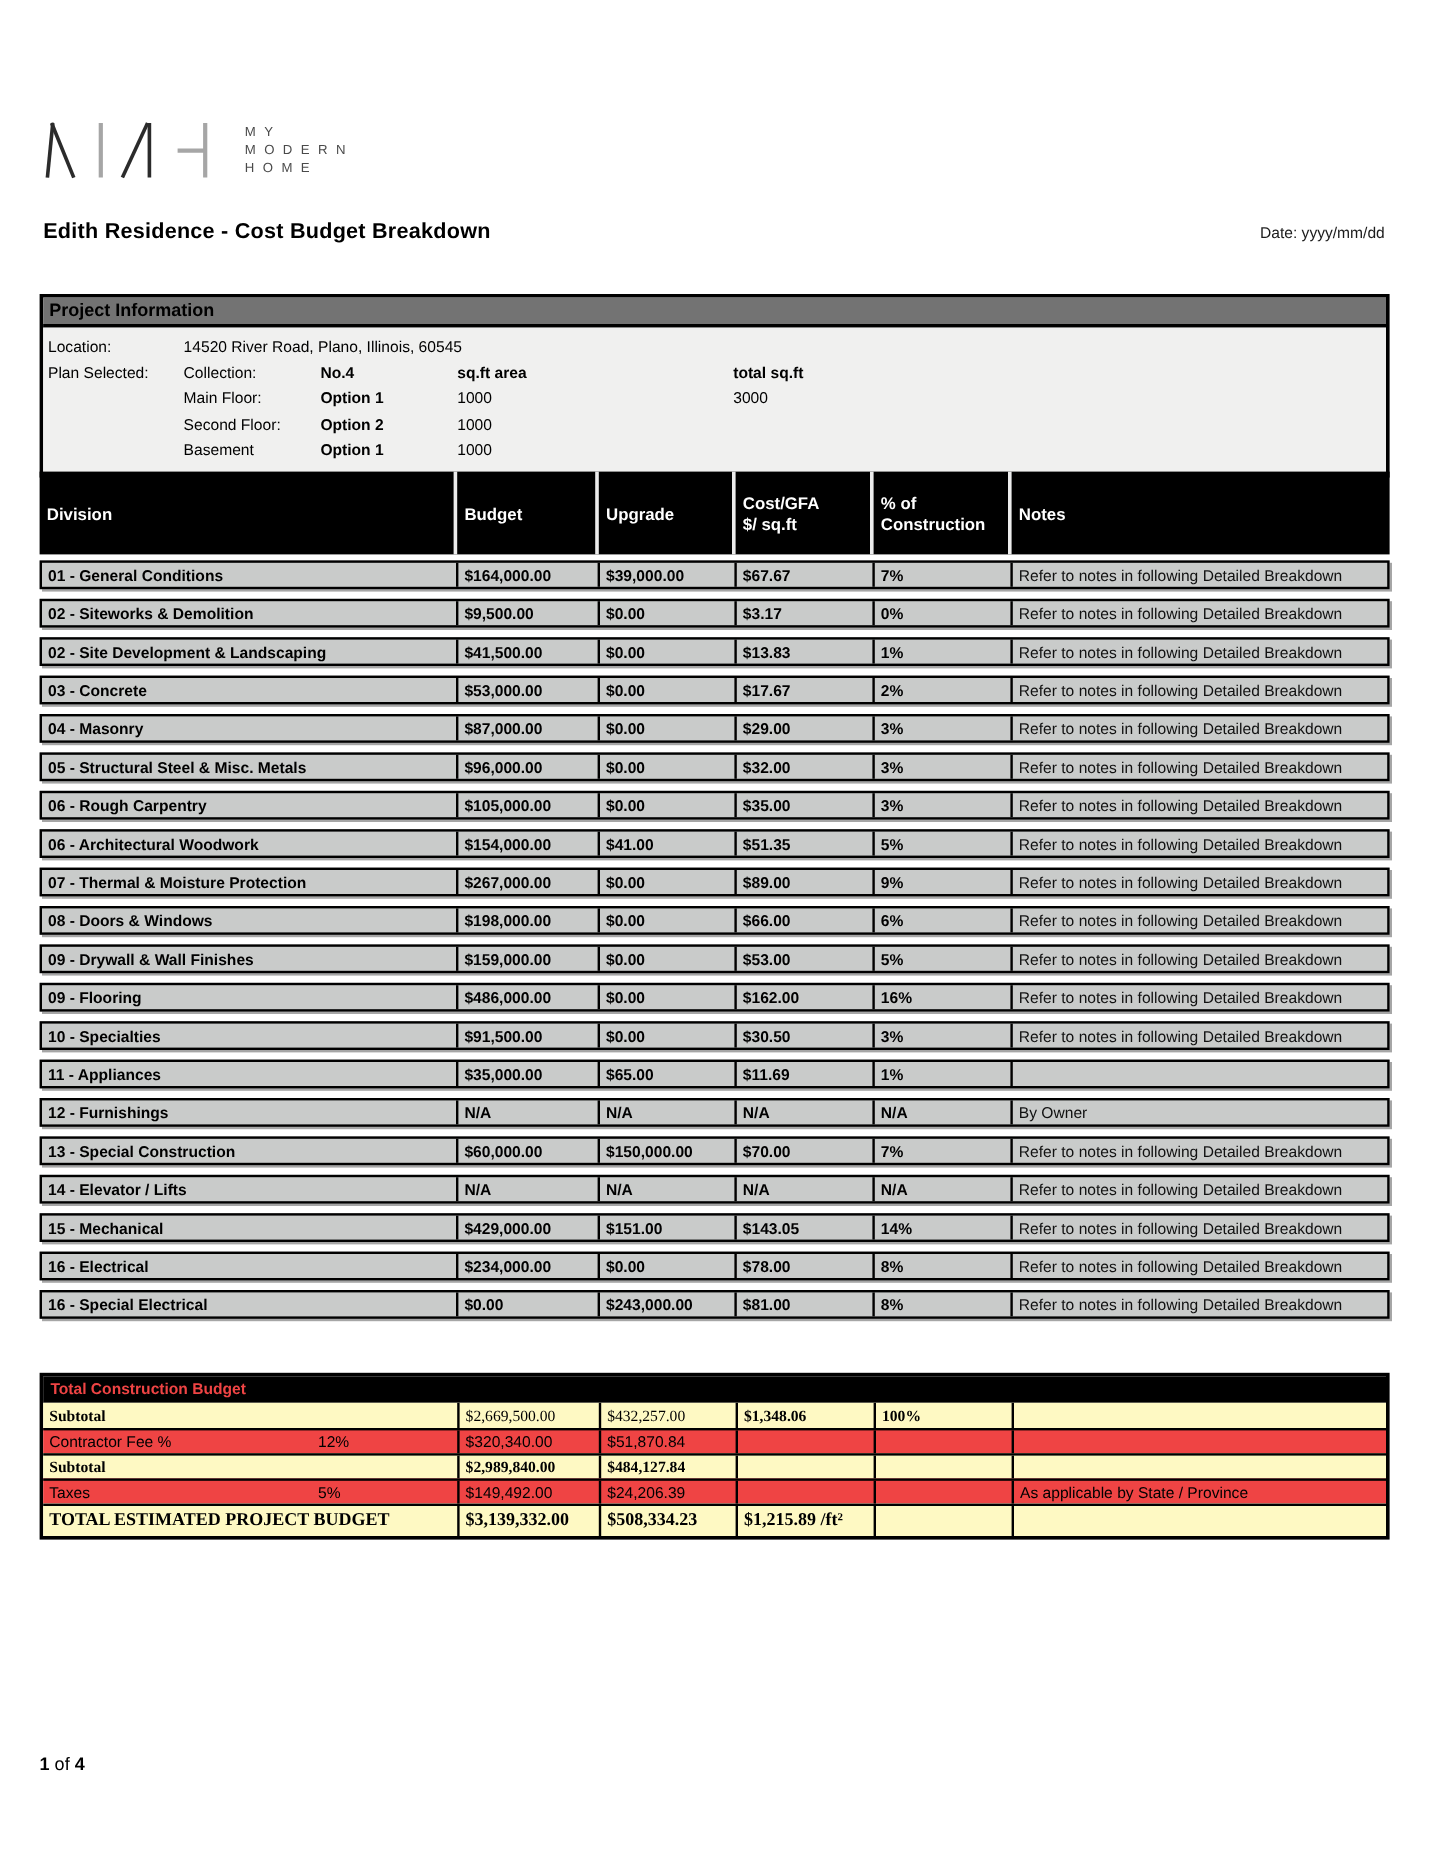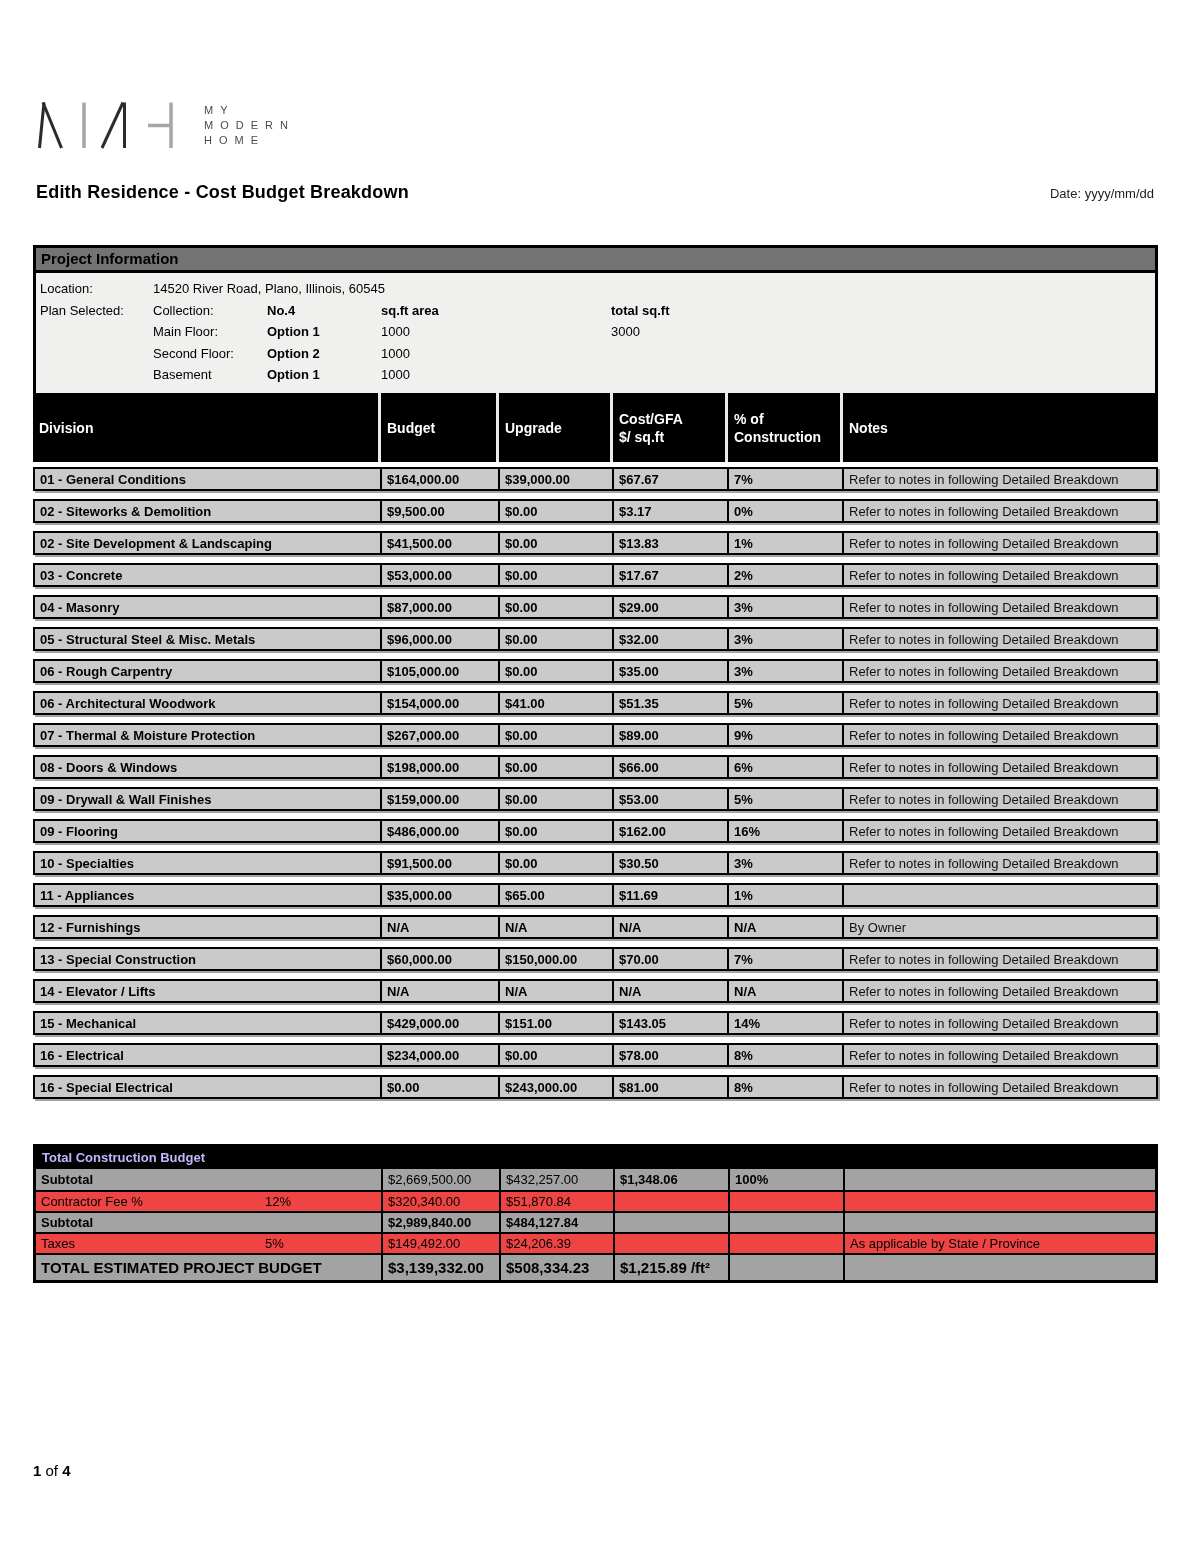--- a/index.html
+++ b/index.html
@@ -43,24 +43,24 @@
   .dt-row { display:grid; grid-template-columns:345px 118px 114px 115px 115px 1fr;
     background:#c9cbca; border:2px solid #000; height:24px; margin-bottom:8px;
     font-size:13px; font-weight:700; box-shadow:2px 2px 0 rgba(0,0,0,0.35); }
   .dt-row .cell { display:flex; align-items:center; padding-left:5px;
     border-left:2px solid #000; overflow:hidden; white-space:nowrap; }
   .dt-row .cell:first-child { border-left:none; }
   .dt-row .c-notes { font-weight:400; color:#111; }
 
   
   .totals { position:absolute; top:1144px; left:33px; width:1125px; border:3px solid #000; }
-  .t-header { background:#000; color:#c4b5fd; font-weight:700; font-size:13px; padding:3px 6px 4px; }
+  .t-header { background:#000; color:#ef4444; font-weight:700; font-size:13px; padding:3px 6px 4px; }
   .t-row { display:grid; grid-template-columns:229px 116px 118px 114px 115px 115px 1fr;
     border-top:2px solid #000; font-size:13px; height:21px; align-items:stretch; }
-  .t-row.gray { background:#a3a3a3; }
+  .t-row.gray { background:#fef9c3;font-family:Liberation Serif, serif; }
   .t-row.light { background:#ef4444; }
   .t-row > div { display:flex; align-items:center; padding-left:5px; white-space:nowrap; }
   .t-row .v { border-left:2px solid #000; }
   .t-row .label2 { grid-column:1 / 3; }
   .t-row .merge-bu { grid-column:3 / 5; justify-content:center; padding-left:115px; }
   .t-row .bold { font-weight:700; }
   .t-row.total-row { height:27px; font-size:15px; font-weight:700; }
   .t-row .rate { padding-left:0; }
 
   

